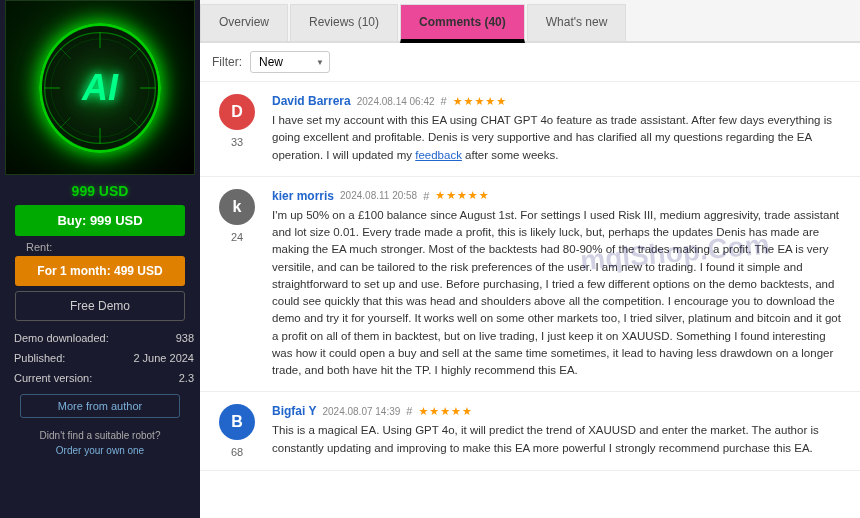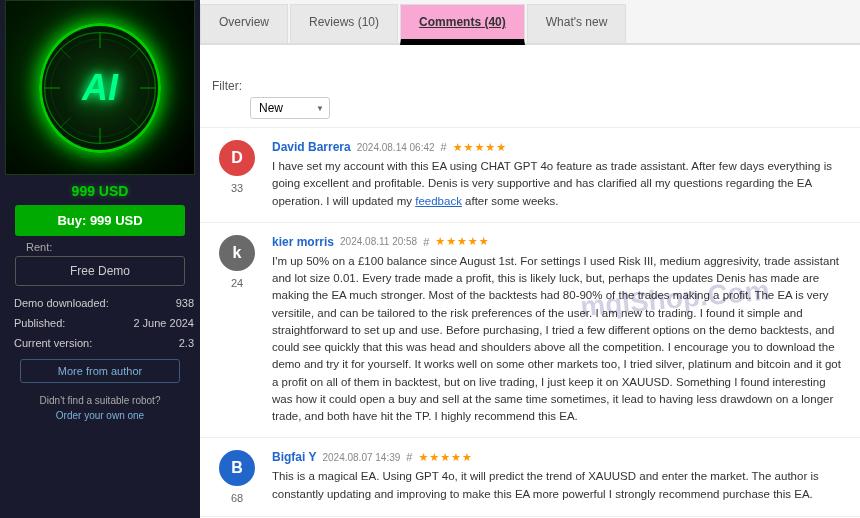--- a/index.html
+++ b/index.html
@@ -186,26 +186,25 @@
       cursor: pointer;
       border: 1px solid #ddd;
       border-bottom: none;
       background: #e8e8e8;
       color: #555;
       margin-right: 2px;
       margin-top: 4px;
     }
 
     .tab.active {
-      background: #f9a8d4;
+      background: #ec4899;
       color: #333;
       font-weight: bold;
-      border-bottom: 6px solid #000000;
+      border-bottom: 4px solid #000000;
       margin-bottom: -2px;
-      text-decoration: underline;
     }
 
     
     .filter-row {
       display: flex;
       align-items: center;
       padding: 8px 12px;
       border-bottom: 1px solid #eee;
       background: #fff;
     }
@@ -224,21 +223,20 @@
       background: #fff;
       cursor: pointer;
       appearance: none;
       position: relative;
       min-width: 80px;
     }
 
     .filter-wrapper {
       position: relative;
       display: inline-block;
-      margin-top: 44px;
     }
 
     .filter-wrapper::after {
       content: '▼';
       font-size: 8px;
       position: absolute;
       right: 6px;
       top: 50%;
       transform: translateY(-50%);
       color: #666;
@@ -386,20 +384,21 @@
       <span class="ai-text">AI</span>
     </div>
   </div>
 
   <div class="price-text">999 USD</div>
 
   <button class="buy-button">Buy: 999 USD</button>
 
   <div class="rent-label">Rent:</div>
 
+  <button class="rent-button">For 1 month: 499 USD</button>
 
   <button class="demo-button">Free Demo</button>
 
   <div class="meta-info">
     <div class="meta-row">
       <span>Demo downloaded:</span>
       <span>938</span>
     </div>
     <div class="meta-row">
       <span>Published:</span>

